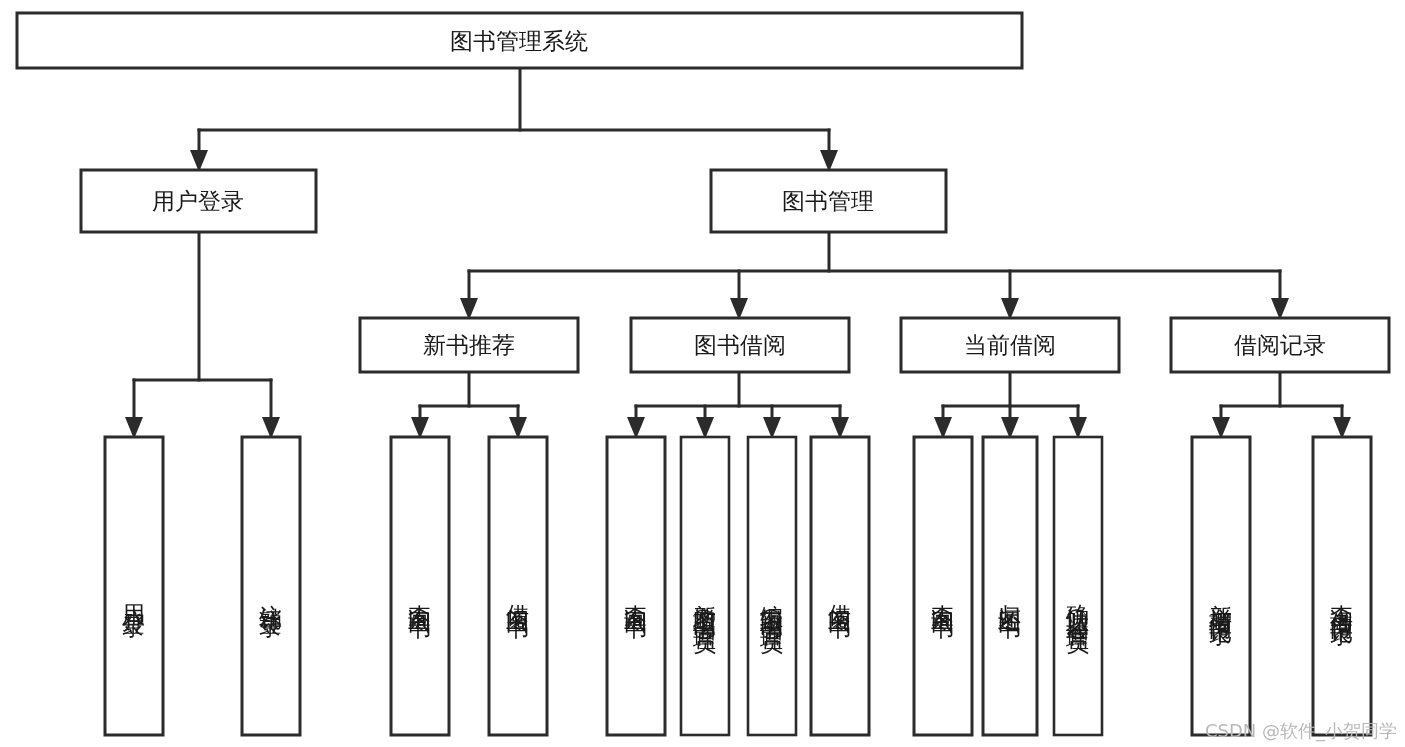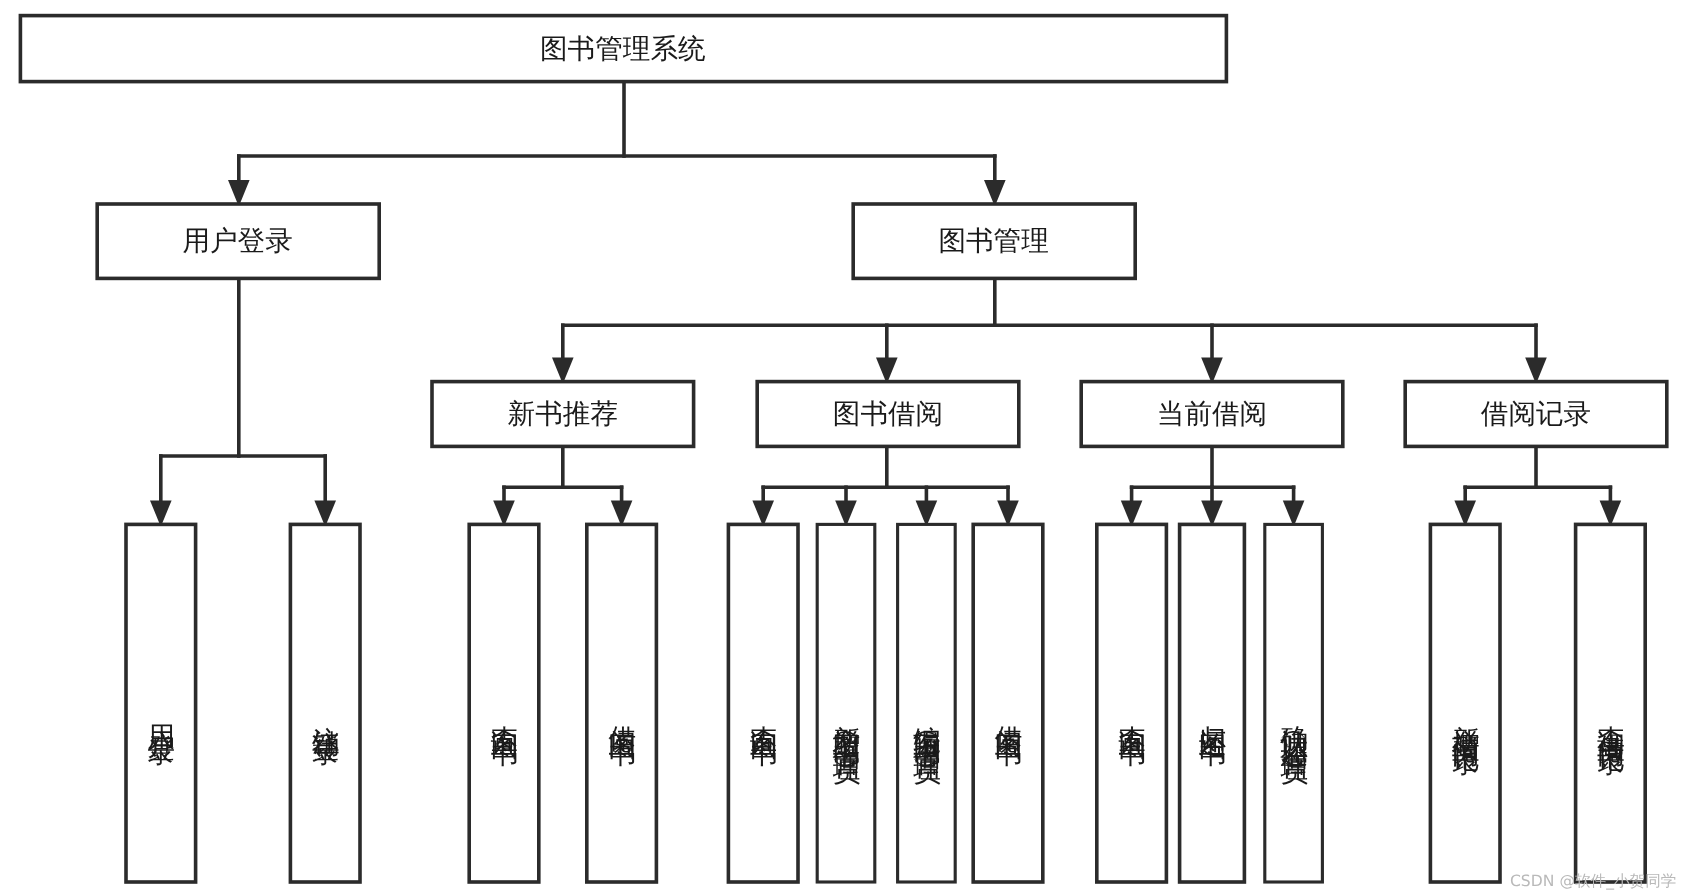--- a/index.html
+++ b/index.html
@@ -57,21 +57,21 @@
     writing-mode: vertical-rl;
     text-orientation: upright;
     letter-spacing: 4px;
     dominant-baseline: central;
   }
   .watermark {
     position: absolute;
     right: 8px;
     bottom: 4px;
     font-family: "DejaVu Sans", "Liberation Sans", sans-serif;
-    font-size: 13px;
+    font-size: 18px;
     color: #b9b9b9;
     white-space: nowrap;
     pointer-events: none;
   }
 </style>
 </head>
 <body>
 
 <div id="diagram-root">
   <svg id="flow" viewBox="0 0 1405 747" xmlns="http://www.w3.org/2000/svg">

